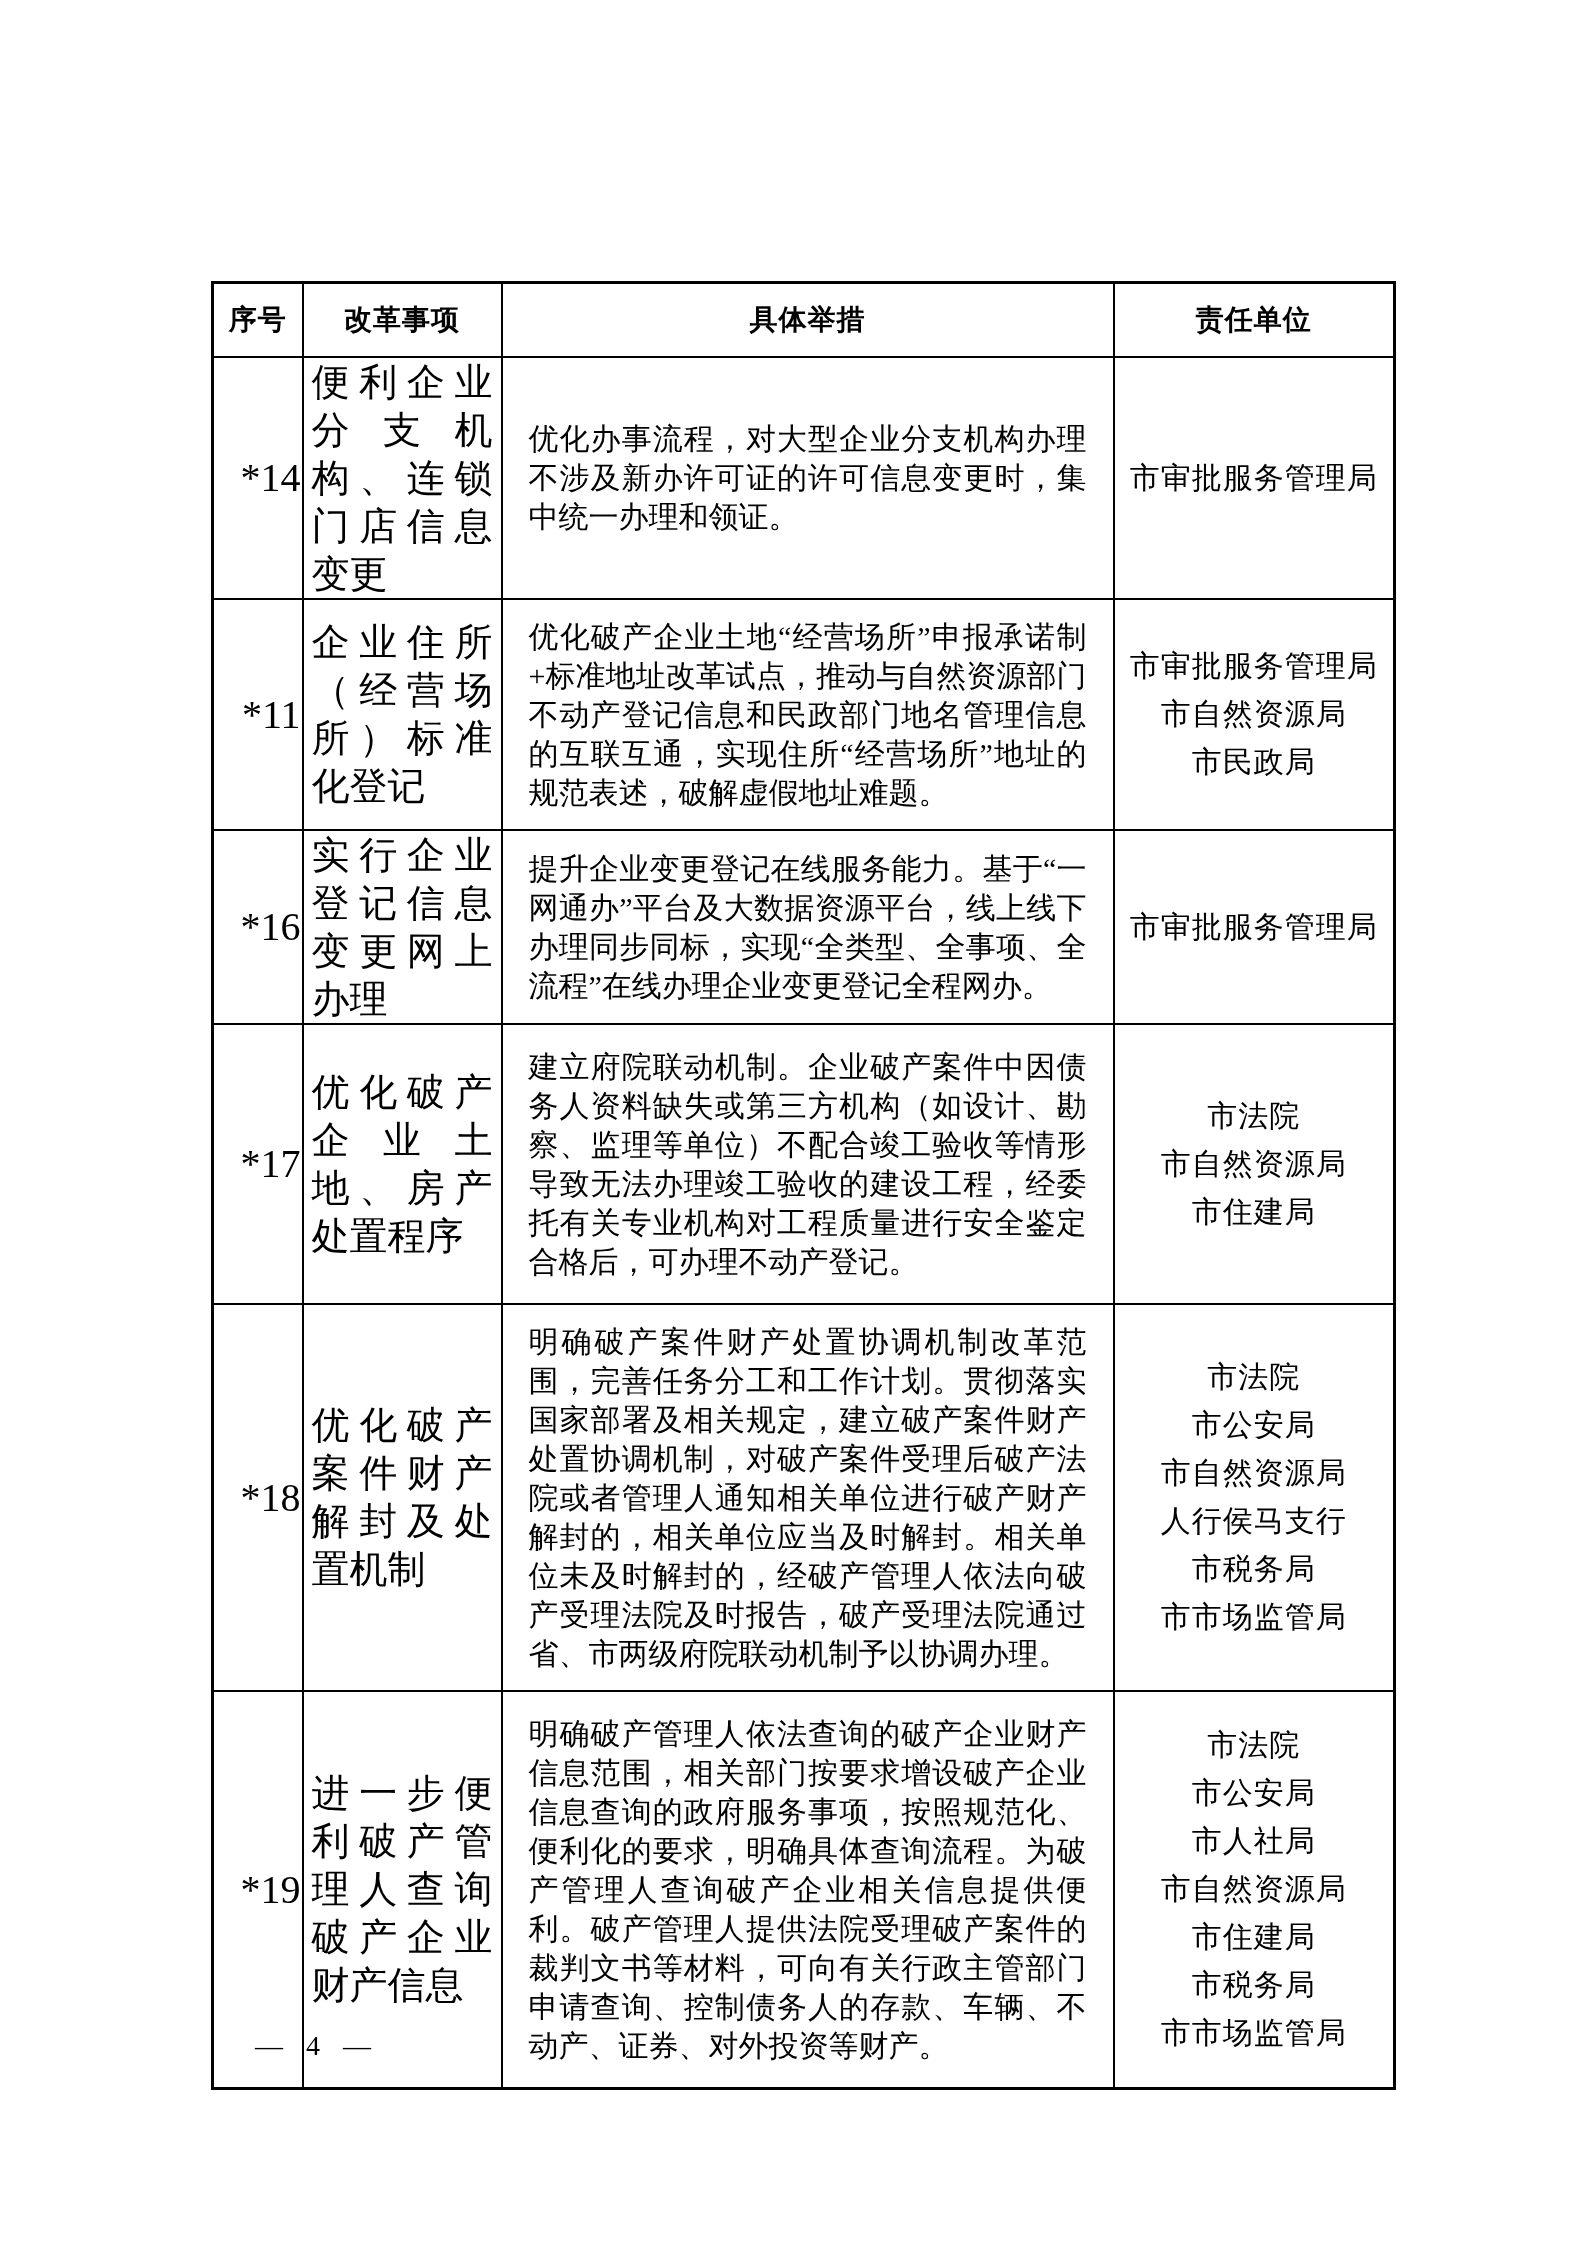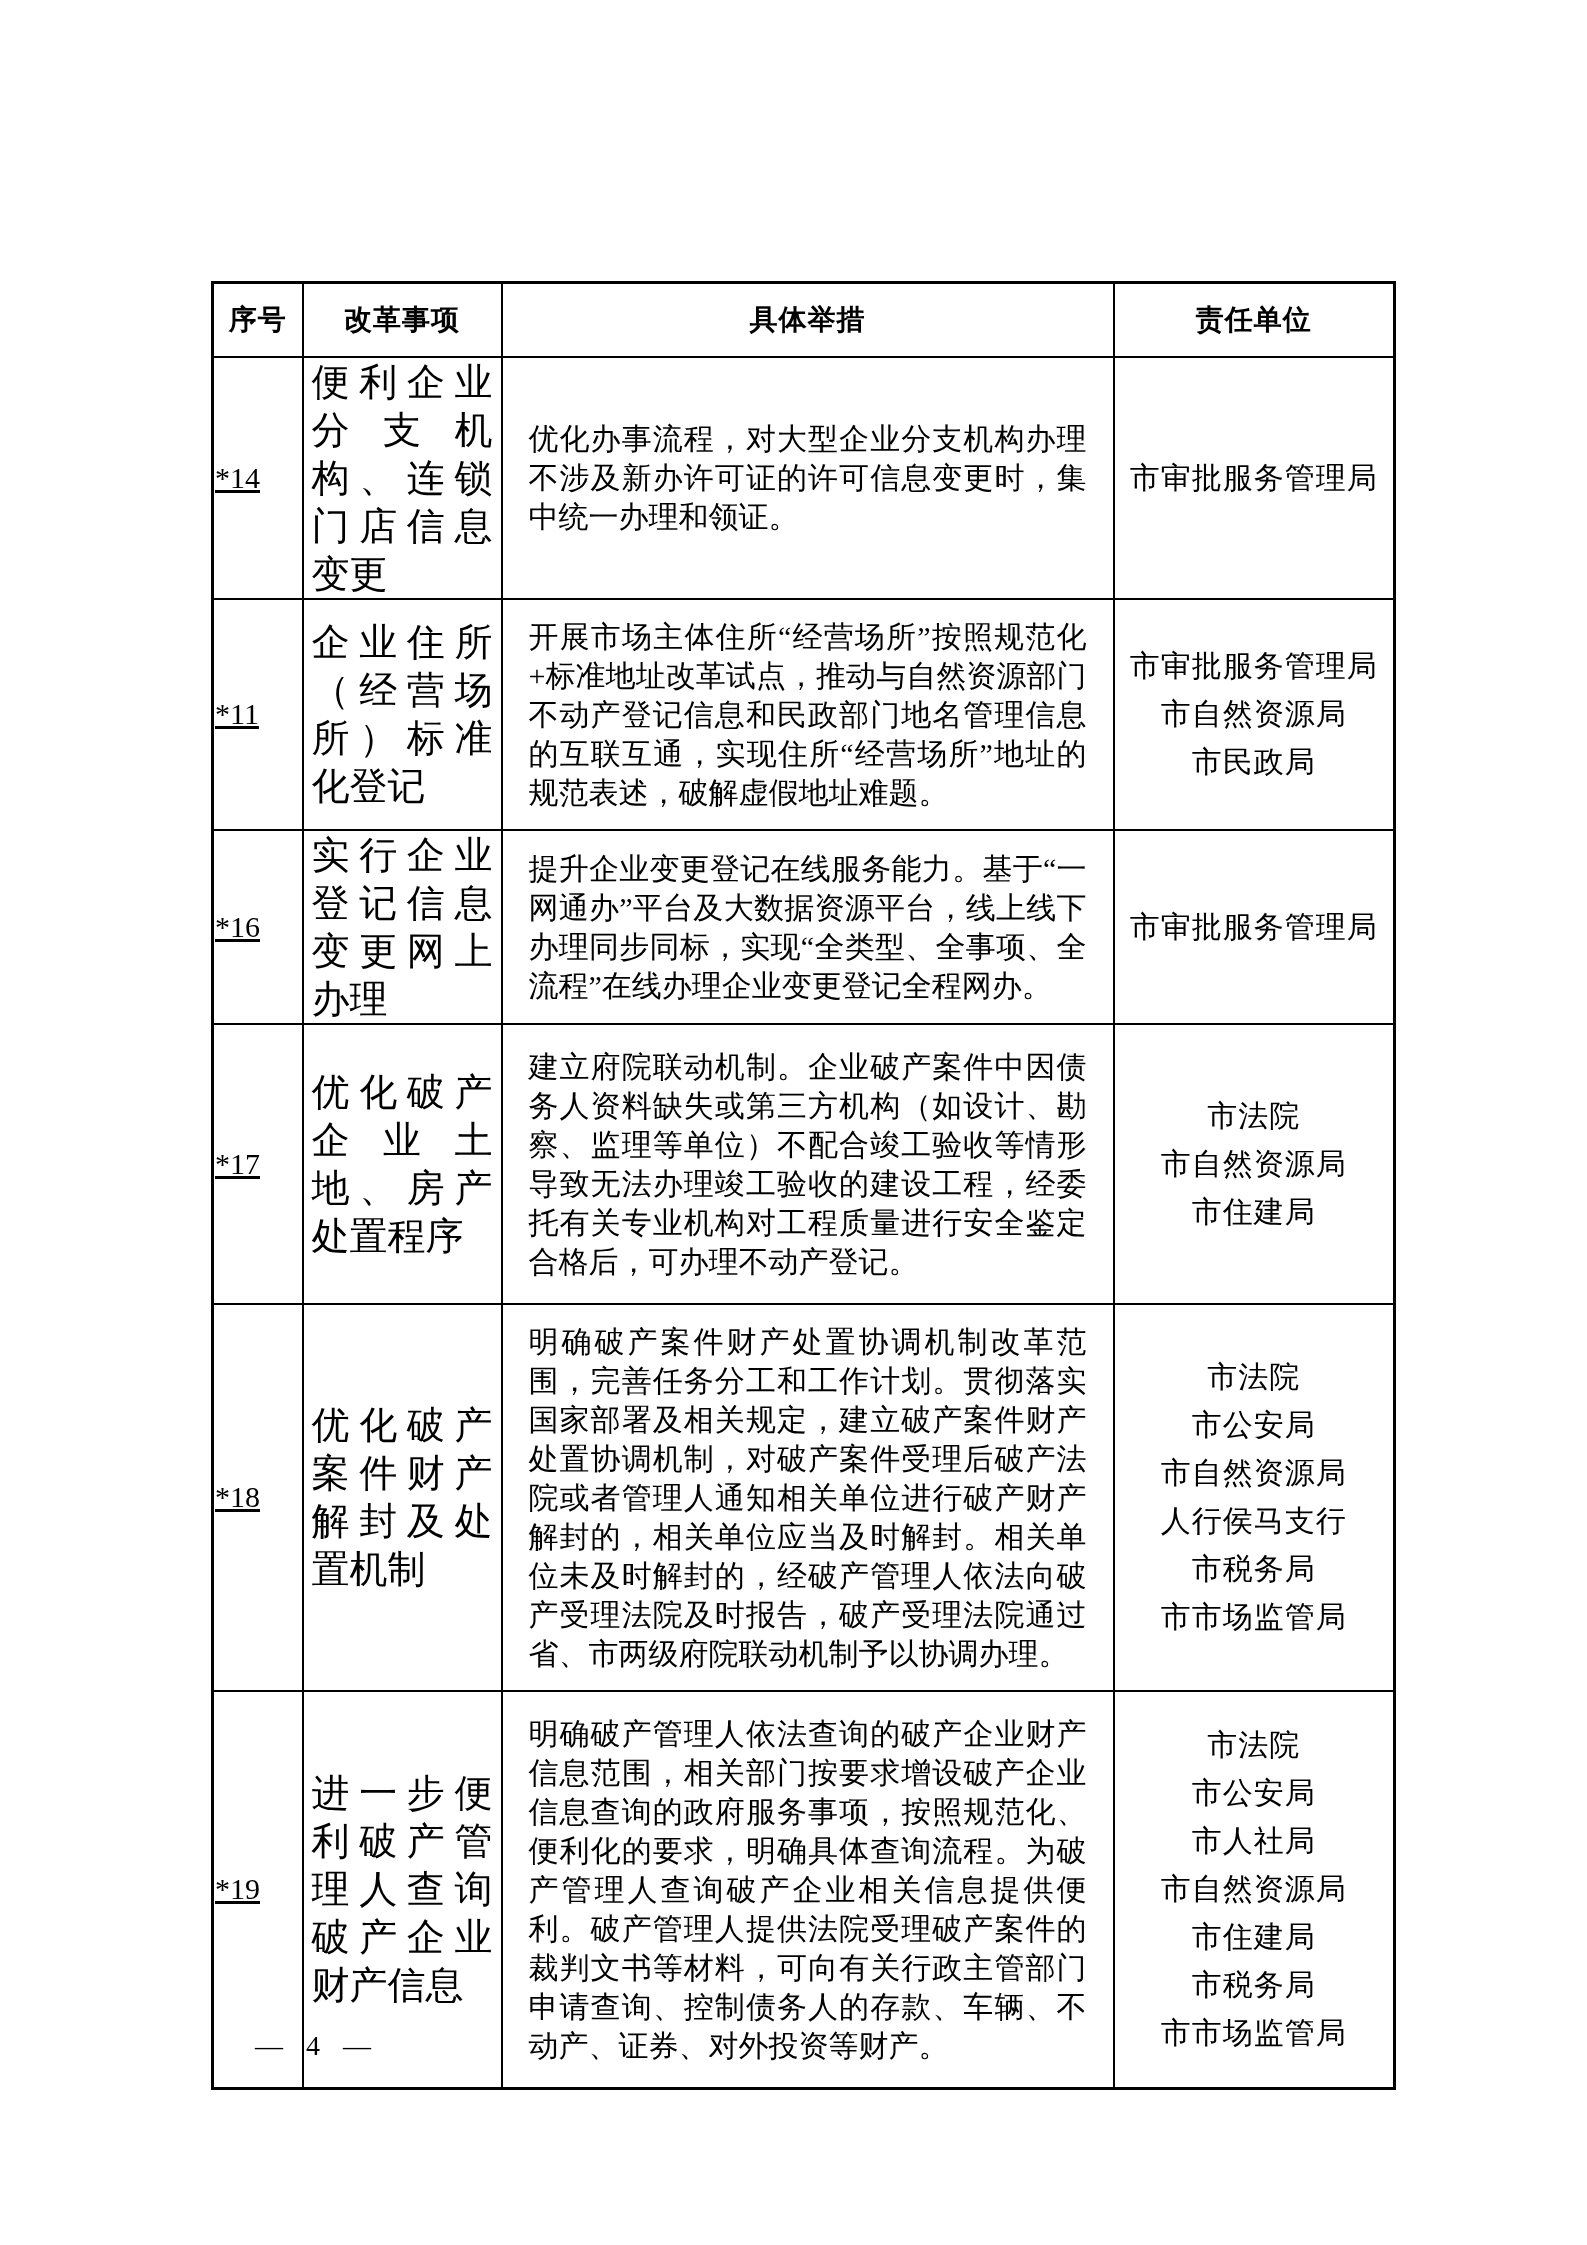--- a/index.html
+++ b/index.html
@@ -36,23 +36,22 @@
     letter-spacing: 1px;
   }
   tr.hdr-row     { height: 74px;  }
   tr.row-14      { height: 137px; }
   tr.row-15      { height: 231px; }
   tr.row-16      { height: 187px; }
   tr.row-17      { height: 280px; }
   tr.row-18      { height: 387px; }
   tr.row-19      { height: 398px; }
   td.cell-no {
-    font-size: 30px;
-    text-align: left;
-    text-decoration: underline;
+    font-size: 40px;
+    text-align: right;
   }
   td.cell-item {
     font-size: 38px;
     line-height: 48px;
     text-align: justify;
     text-justify: inter-character;
     padding: 0 8px;
   }
   td.cell-measure {
     font-size: 30px;
@@ -100,21 +99,21 @@
     <td class="cell-item">便利企业分支机构、连锁门店信息变更</td>
     <td class="cell-measure">优化办事流程，对大型企业分支机构办理不涉及新办许可证的许可信息变更时，集中统一办理和领证。</td>
     <td class="cell-units">
       <div>市审批服务管理局</div>
     </td>
   </tr>
 
   <tr class="row-15">
     <td class="cell-no">*11</td>
     <td class="cell-item">企业住所（经营场所）标准化登记</td>
-    <td class="cell-measure">开展市场主体住所“经营场所”按照规范化+标准地址改革试点，推动与自然资源部门不动产登记信息和民政部门地名管理信息的互联互通，实现住所“经营场所”地址的规范表述，破解虚假地址难题。</td>
+    <td class="cell-measure">优化破产企业土地“经营场所”申报承诺制+标准地址改革试点，推动与自然资源部门不动产登记信息和民政部门地名管理信息的互联互通，实现住所“经营场所”地址的规范表述，破解虚假地址难题。</td>
     <td class="cell-units">
       <div>市审批服务管理局</div>
       <div>市自然资源局</div>
       <div>市民政局</div>
     </td>
   </tr>
 
   <tr class="row-16">
     <td class="cell-no">*16</td>
     <td class="cell-item">实行企业登记信息变更网上办理</td>

